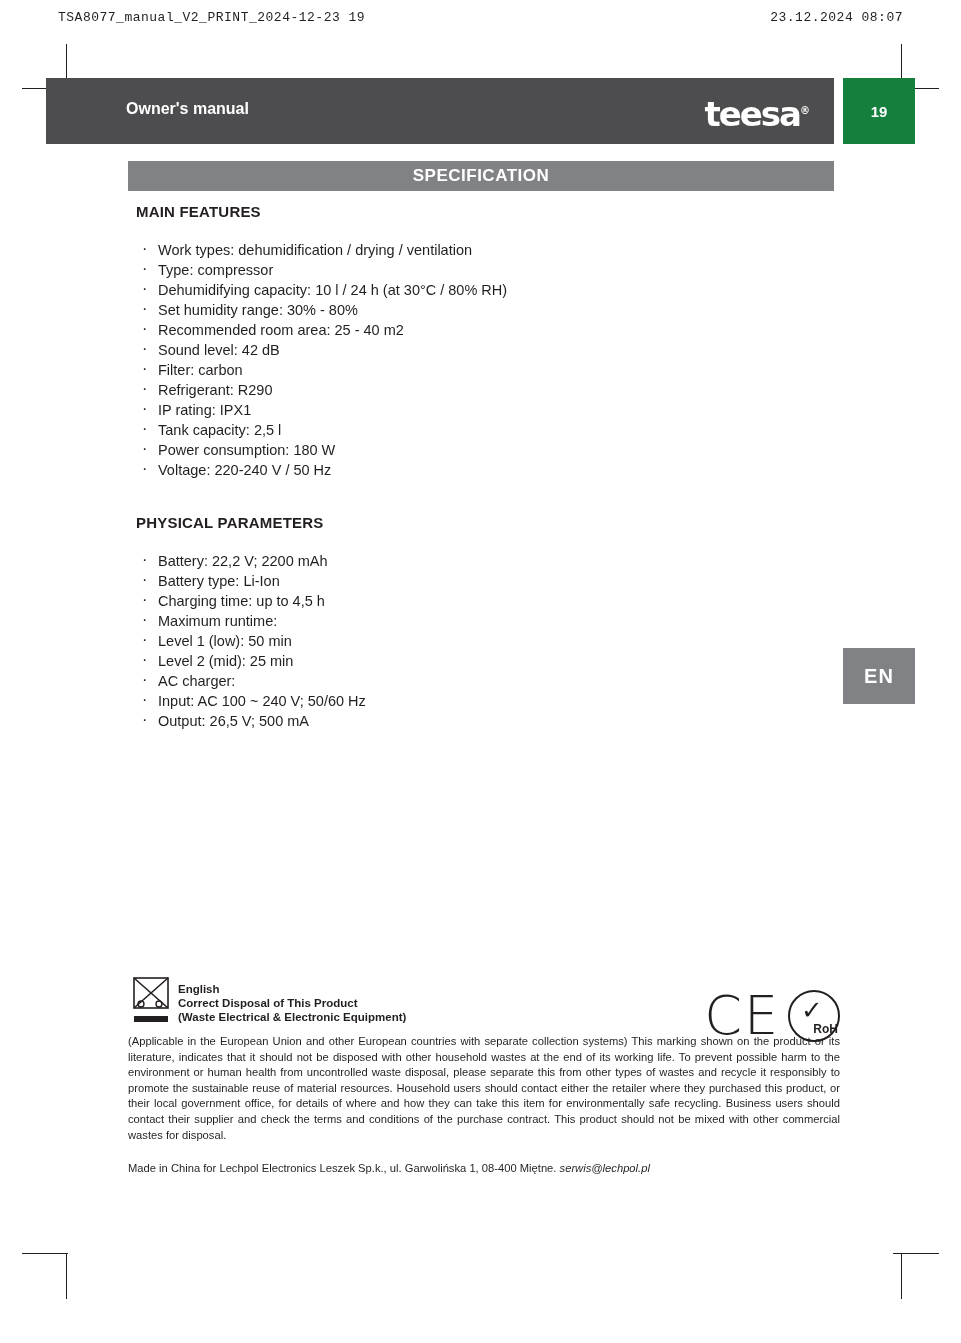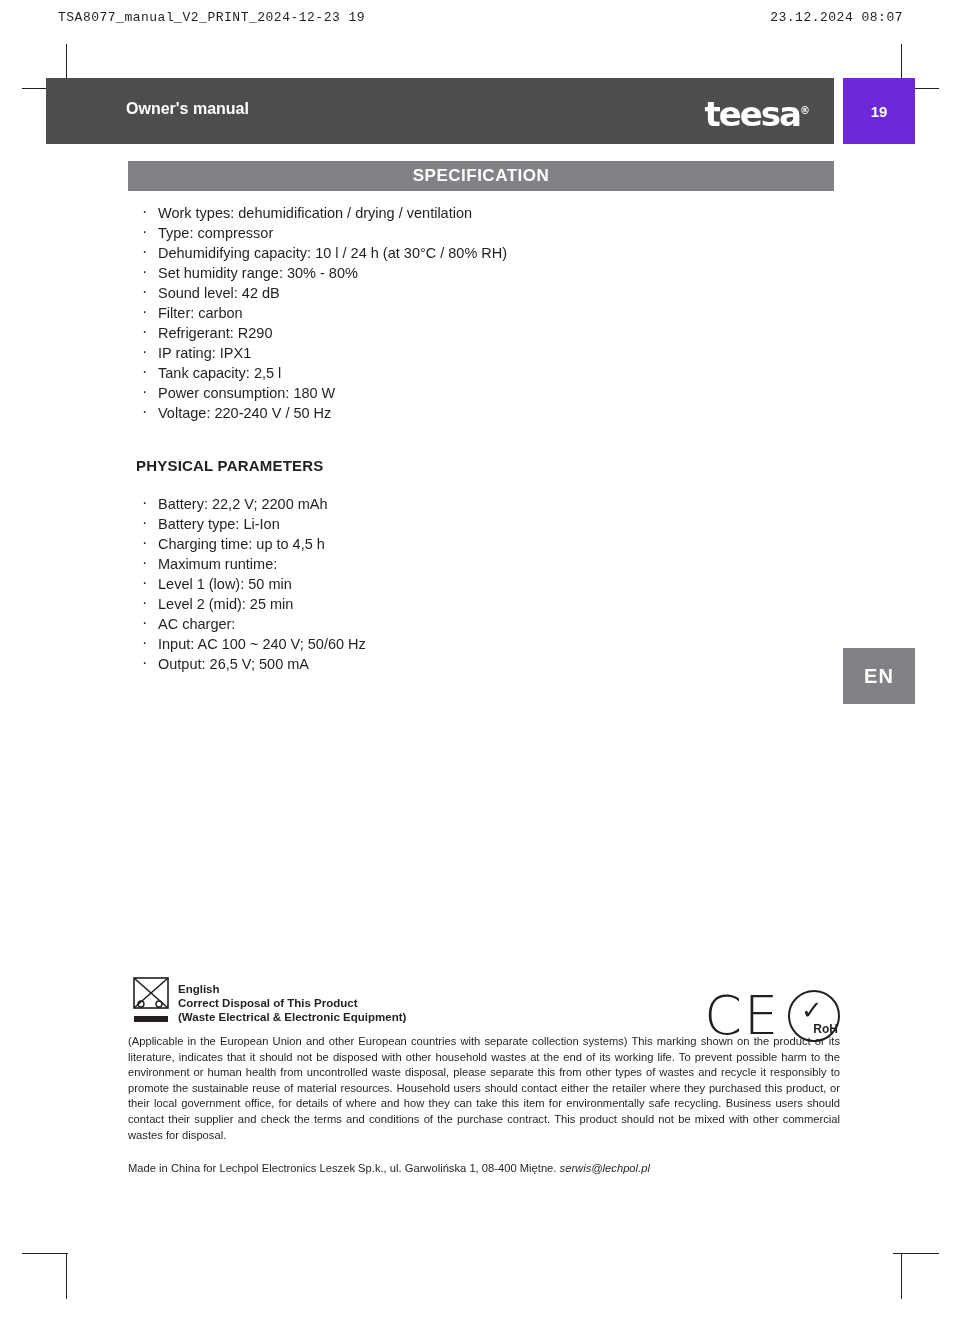--- a/index.html
+++ b/index.html
@@ -79,21 +79,21 @@
     vertical-align: super;
     letter-spacing: 0;
   }
 
   .page-num-box {
     position: absolute;
     left: 843px;
     top: 78px;
     width: 72px;
     height: 66px;
-    background: #6d28d9;
+    background: #15803d;
     color: #ffffff;
     font-size: 15px;
     font-weight: bold;
     display: flex;
     align-items: center;
     justify-content: center;
   }
 
   .lang-box {
     position: absolute;
@@ -268,25 +268,27 @@
 <div class="header-bar">
   <div class="title">Owner's manual</div>
   <div class="brand"><span>teesa</span><span class="reg">®</span></div>
 </div>
 <div class="page-num-box">19</div>
 <div class="lang-box">EN</div>
 
 <div class="section-bar">SPECIFICATION</div>
 
 <div class="content">
+  <div class="block-title">MAIN FEATURES</div>
   <ul class="spec-list">
     <li>Work types: dehumidification / drying / ventilation</li>
     <li>Type: compressor</li>
     <li>Dehumidifying capacity: 10 l / 24 h (at 30°C / 80% RH)</li>
     <li>Set humidity range: 30% - 80%</li>
+    <li>Recommended room area: 25 - 40 m2</li>
     <li>Sound level: 42 dB</li>
     <li>Filter: carbon</li>
     <li>Refrigerant: R290</li>
     <li>IP rating: IPX1</li>
     <li>Tank capacity: 2,5 l</li>
     <li>Power consumption: 180 W</li>
     <li>Voltage: 220-240 V / 50 Hz</li>
   </ul>
 
   <div class="block-title second">PHYSICAL PARAMETERS</div>

